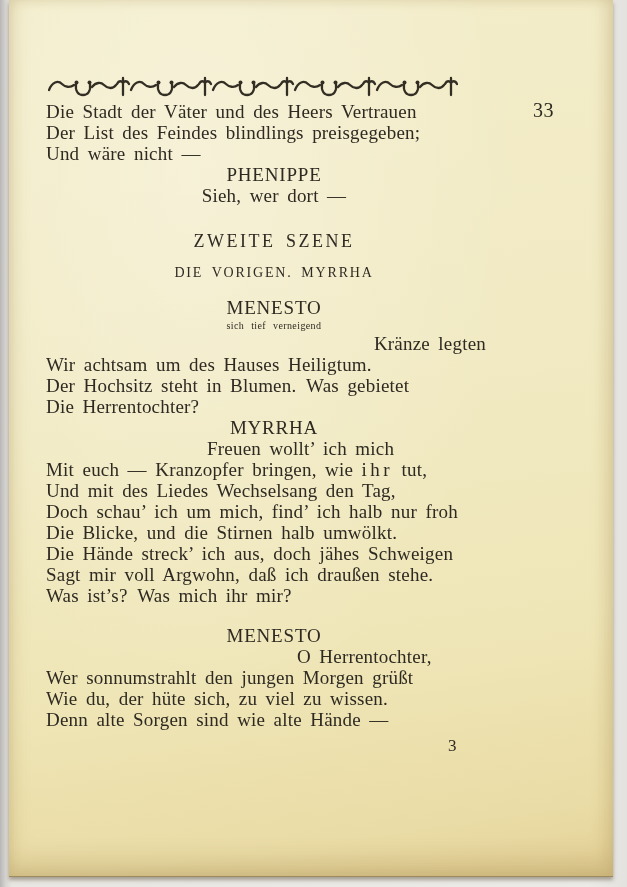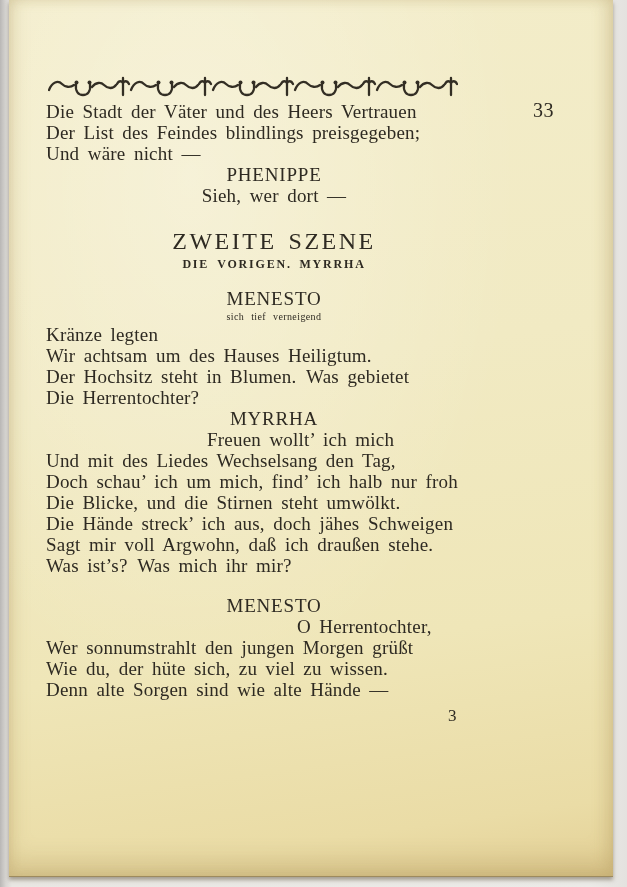--- a/index.html
+++ b/index.html
@@ -25,24 +25,24 @@
   }
   .content {
     position:absolute; left:37px; top:0; width:440px;
     font-size:19px; line-height:21px;
     letter-spacing:0.2px; word-spacing:3.5px;
   }
   .line { height:21px; white-space:nowrap; }
   .center { text-align:center; padding-left:16px; }
   .speaker { letter-spacing:0.8px; }
   .ornament-band { display:block; margin-top:75px; margin-bottom:4px; margin-left:2px; }
-  .scene-title { font-size:24px; line-height:26px; height:26px; letter-spacing:2.5px; margin-top:22px; }
-  .scene-cast  { font-size:12px; line-height:16px; height:16px; letter-spacing:1.8px; margin-top:2px;font-weight:bold; }
+  .scene-title { font-size:18px; line-height:26px; height:26px; letter-spacing:2.5px; margin-top:22px; }
+  .scene-cast  { font-size:14px; line-height:16px; height:16px; letter-spacing:1.8px; margin-top:11px; }
   .direction   { font-size:10px; line-height:15px; height:15px; letter-spacing:0.4px; word-spacing:4px; }
-  .cue-right   { text-align:left; }
+  .cue-right   { text-align:right; }
   .cue-freuen  { margin-left:161px; }
   .cue-herrentochter { margin-left:251px; }
   .gap19 { margin-top:19px; }
   .emph { letter-spacing:3.5px; }
   .page-number {
     position:absolute; left:524px; top:98px;
     font-size:20px; line-height:24px; letter-spacing:0.5px;
   }
   .signature-mark { margin-top:5px; margin-left:402px; font-size:17px; }
 </style>
@@ -86,23 +86,24 @@
 
     <div class="line center speaker" style="margin-top:16px;">MENESTO</div>
     <div class="direction center">sich tief verneigend</div>
     <div class="line cue-right">Kränze legten</div>
     <div class="line">Wir achtsam um des Hauses Heiligtum.</div>
     <div class="line">Der Hochsitz steht in Blumen. Was gebietet</div>
     <div class="line">Die Herrentochter?</div>
 
     <div class="line center speaker">MYRRHA</div>
     <div class="line cue-freuen">Freuen wollt’ ich mich</div>
+    <div class="line"><span>Mit euch — Kranzopfer bringen, wie </span><span class="emph">ihr</span><span> tut,</span></div>
     <div class="line">Und mit des Liedes Wechselsang den Tag,</div>
     <div class="line">Doch schau’ ich um mich, find’ ich halb nur froh</div>
-    <div class="line">Die Blicke, und die Stirnen steht umwölkt.</div>
+    <div class="line">Die Blicke, und die Stirnen halb umwölkt.</div>
     <div class="line">Die Hände streck’ ich aus, doch jähes Schweigen</div>
     <div class="line">Sagt mir voll Argwohn, daß ich draußen stehe.</div>
     <div class="line">Was ist’s? Was mich ihr mir?</div>
 
     <div class="line center speaker gap19">MENESTO</div>
     <div class="line cue-herrentochter">O Herrentochter,</div>
     <div class="line">Wer sonnumstrahlt den jungen Morgen grüßt</div>
     <div class="line">Wie du, der hüte sich, zu viel zu wissen.</div>
     <div class="line">Denn alte Sorgen sind wie alte Hände —</div>
 

